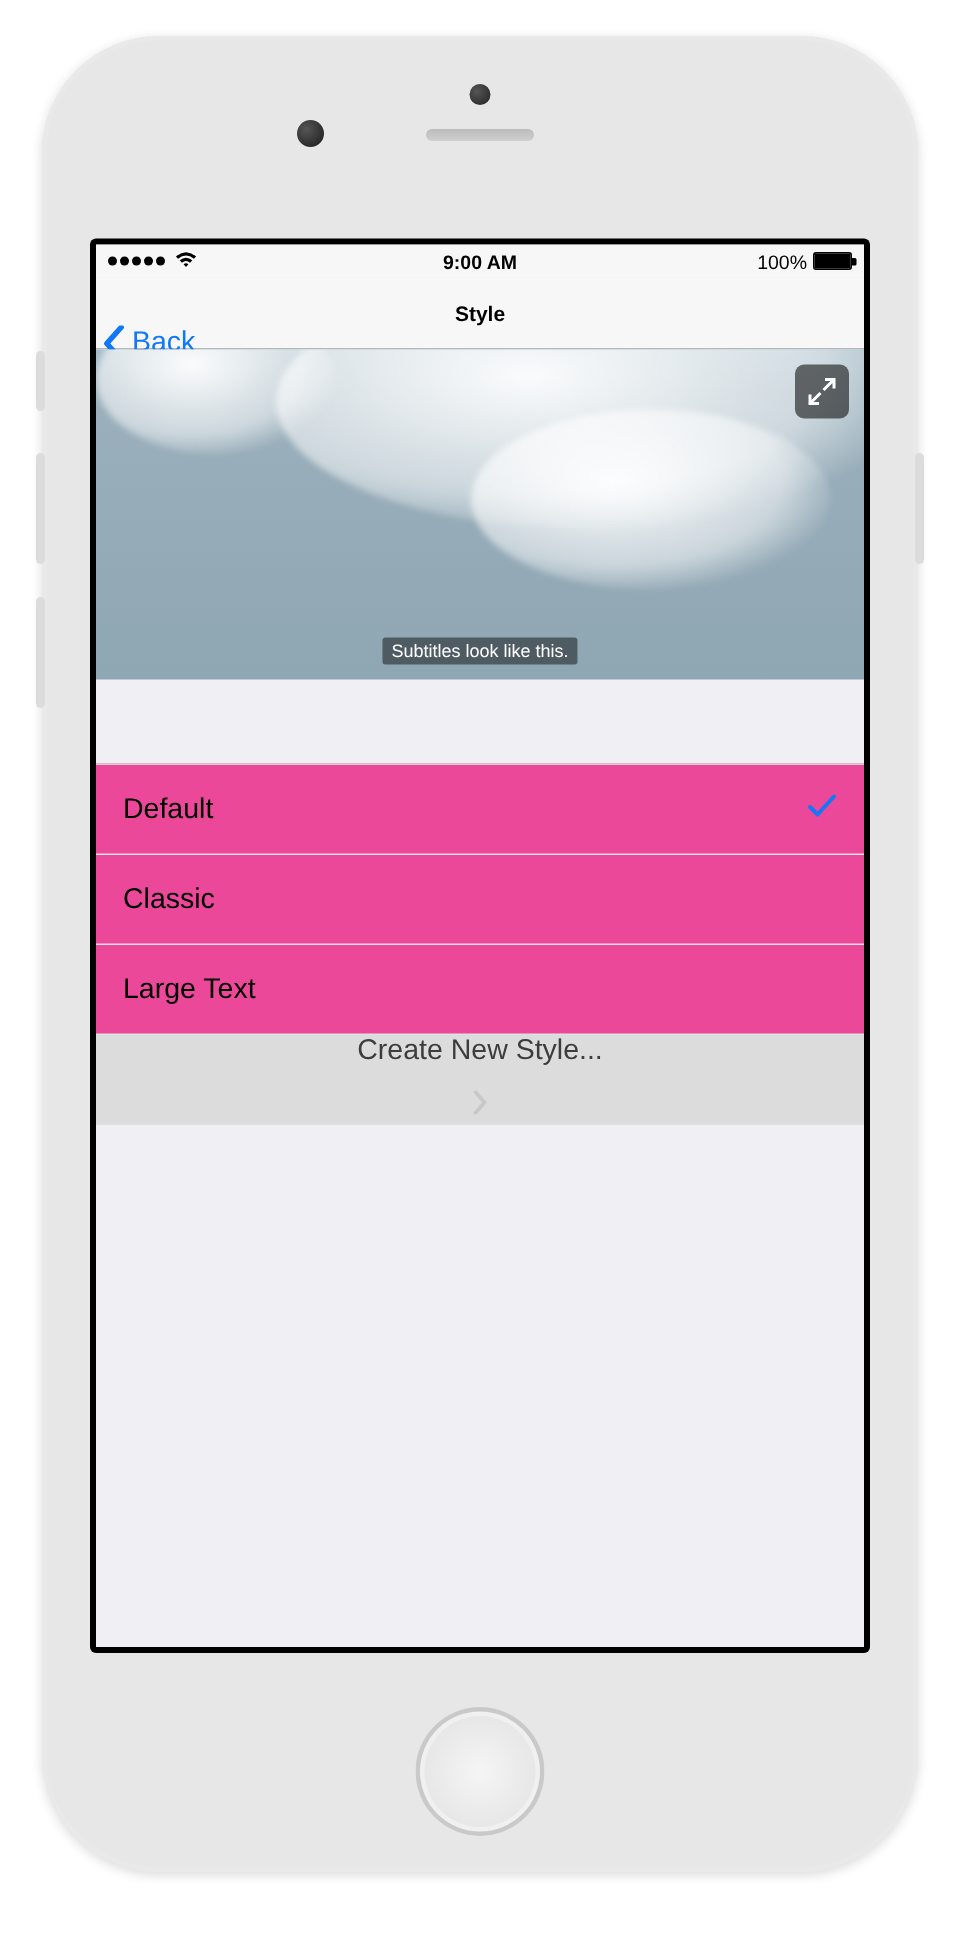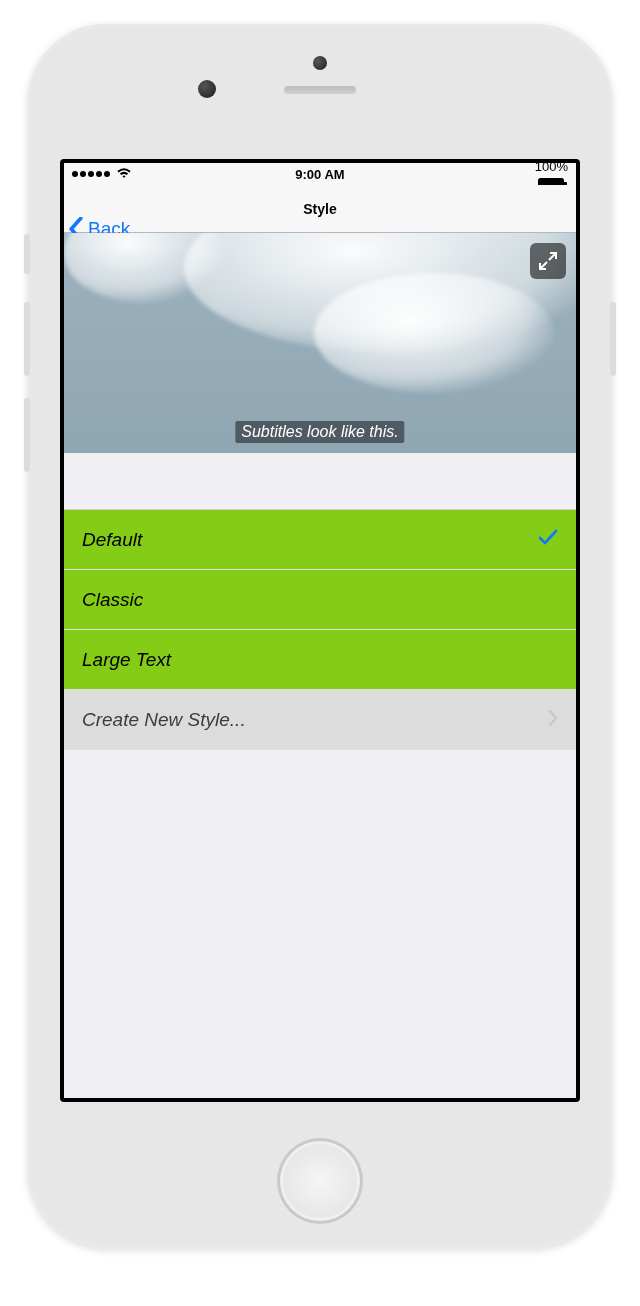--- a/index.html
+++ b/index.html
@@ -47,21 +47,21 @@
 }
 
 .statusbar {
   height:22px; display:flex; align-items:center; padding:0 8px;
   background:#f7f7f8; font-size:13px; font-weight:500; color:#000;
 }
 .statusbar .dots { display:flex; gap:2px; margin-right:6px; }
 .dot { width:6px; height:6px; border-radius:50%; background:#000; }
 .statusbar .wifi { margin-right:auto; }
 .statusbar .time { position:absolute; left:50%; transform:translateX(-50%); font-weight:600; }
-.statusbar .batt { display:flex; align-items:center; gap:4px;flex-direction:column; }
+.statusbar .batt { display:flex; align-items:center; gap:4px; }
 .battery-icon { width:26px; height:12px; border:1px solid #000; border-radius:2px; position:relative; }
 .battery-icon::after { content:""; position:absolute; right:-4px; top:3px; width:3px; height:5px; background:#000; border-radius:0 1px 1px 0; }
 .battery-fill { height:100%; background:#000; }
 
 .navbar {
   height:48px; display:flex; align-items:center; justify-content:center;
   background:#f7f7f8; border-bottom:1px solid #b7b7ba; position:relative;
 }
 .nav-title { font-size:14px; font-weight:600; color:#000; }
 .nav-back {
@@ -83,33 +83,33 @@
   position:absolute; top:10px; right:10px;
   width:36px; height:36px; border-radius:6px;
   background:rgba(0,0,0,.55);
   display:flex; align-items:center; justify-content:center;
   cursor:pointer;
 }
 .expand-btn svg { width:20px; height:20px; stroke:#fff; stroke-width:2; fill:none; }
 .subtitle-sample {
   position:absolute; left:50%; bottom:10px; transform:translateX(-50%);
   background:rgba(0,0,0,.45); color:#fff;
-  font-size:16px; padding:2px 6px; border-radius:2px; white-space:nowrap;font-style:italic;
+  font-size:12px; padding:2px 6px; border-radius:2px; white-space:nowrap;
 }
 
 .section-gap { height:56px; background:#efeff4; }
 
-.list { background:#84cc16; border-top:1px solid #cfcfcf;font-style:italic; }
+.list { background:#ec4899; border-top:1px solid #cfcfcf; }
 .row {
   height:60px; padding:0 18px;
   display:flex; align-items:center; justify-content:space-between;
   border-bottom:1px solid #e0e0e2;
   font-size:19px; color:#000; cursor:pointer;
 }
-.row.highlight { background:#dcdcdd; }
+.row.highlight { background:#dcdcdd;flex-direction:column; }
 .row.highlight .label { color:#3d3d3d; }
 .chev-right { color:#c7c7cc; }
 .check { color:#1178f8; font-weight:700; }
 
 .below { flex:1; background:#efeff4; }
 .screen { display:flex; flex-direction:column; }
 </style>
 </head>
 <body>
 

